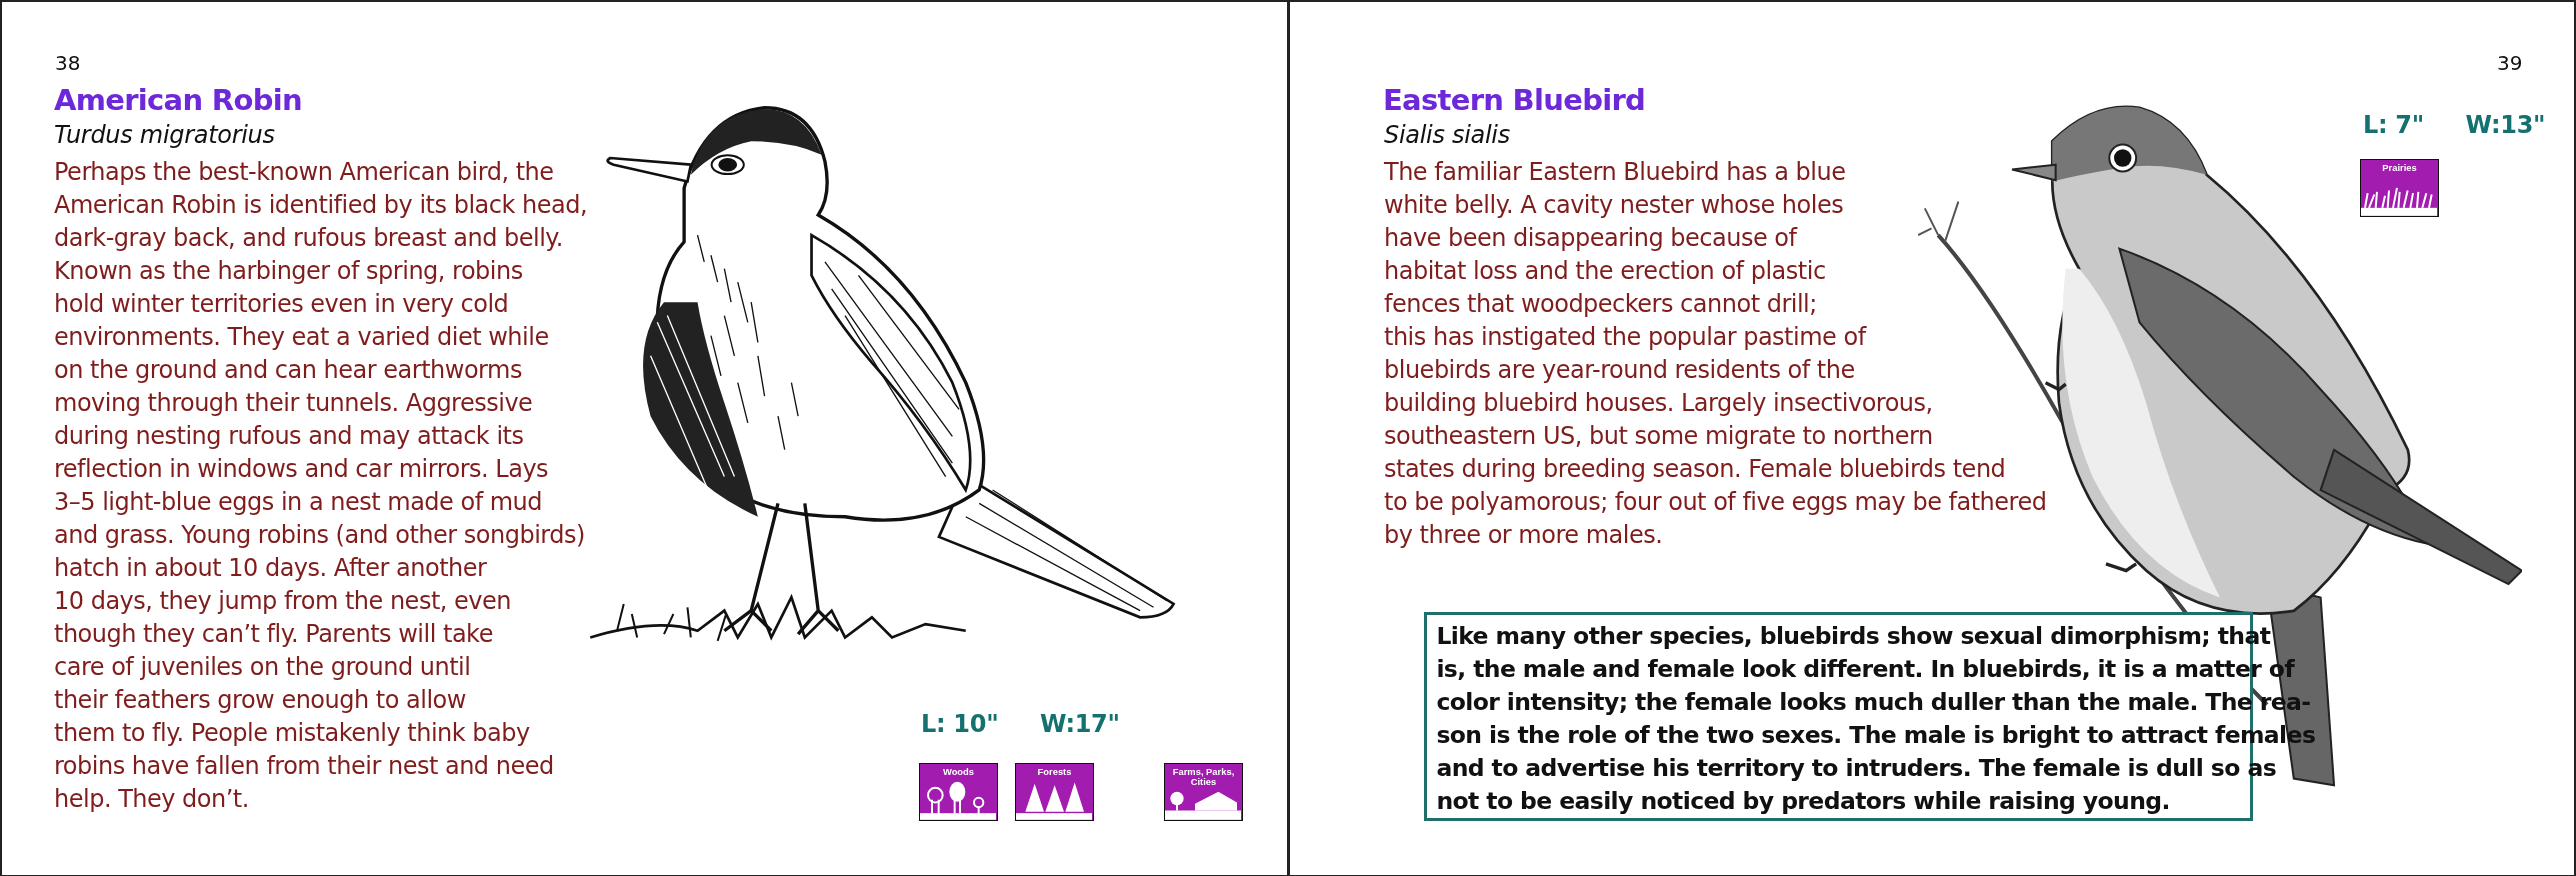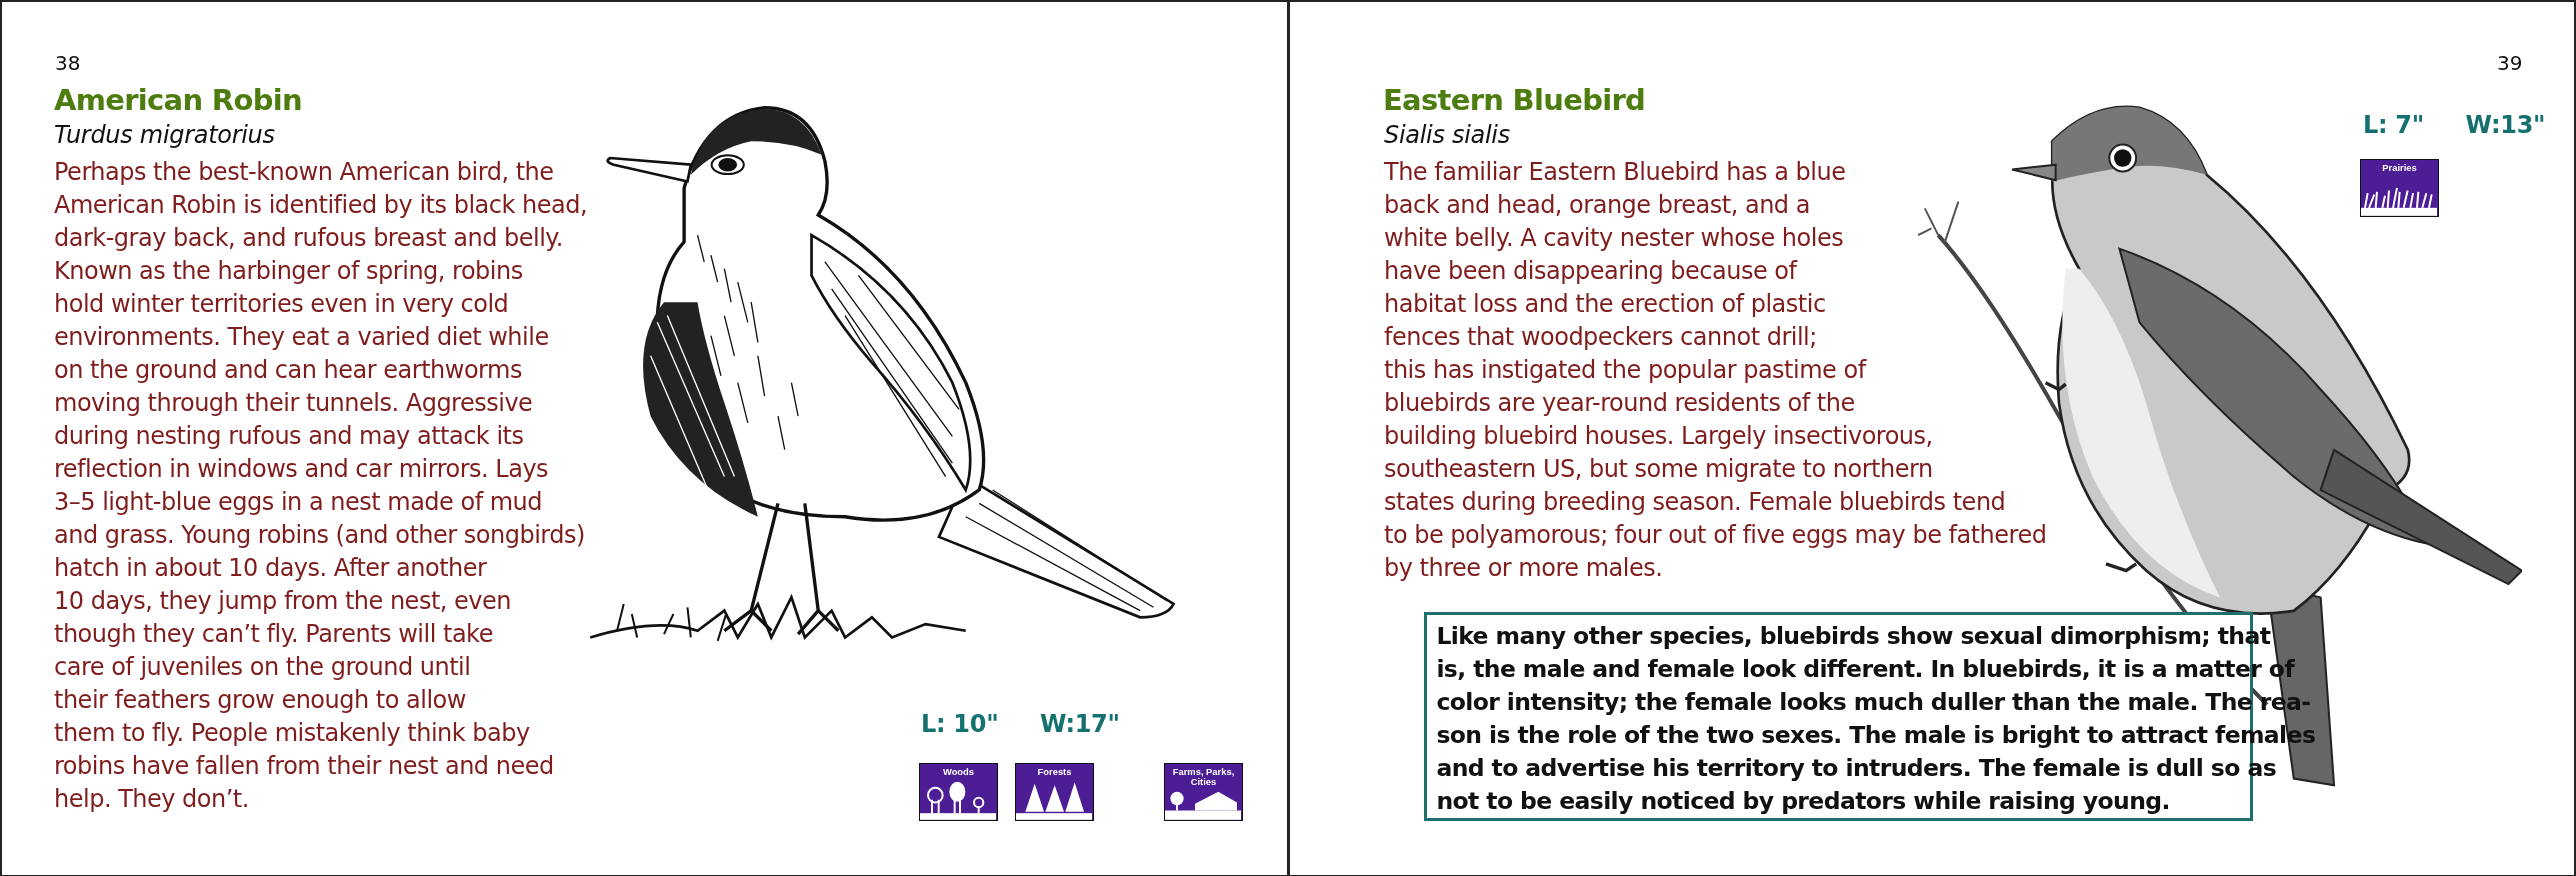--- a/index.html
+++ b/index.html
@@ -3,27 +3,27 @@
 <meta charset="utf-8">
 <style>
   html, body { margin:0; padding:0; background:#ffffff; }
   body { width:2576px; height:877px; position:relative; overflow:hidden; font-family:"DejaVu Sans", sans-serif; color:#1a1a1a; }
   .frame { position:absolute; left:0; top:0; width:2572px; height:873px; border:2px solid #222; background:#fff; }
   .spine { position:absolute; left:1287px; top:0; width:2.7px; height:877px; background:#222; }
   .page { position:absolute; top:0; height:877px; }
   .page-left { left:0; width:1065px; }
   .page-right { left:1289px; width:1287px; }
   .pnum { position:absolute; font-size:20px; color:#111; }
-  .title { position:absolute; font-size:29px; font-weight:bold; color:#4d7c0f; letter-spacing:-0.7px; white-space:nowrap; }
+  .title { position:absolute; font-size:29px; font-weight:bold; color:#6d28d9; letter-spacing:-0.7px; white-space:nowrap; }
   .sci { position:absolute; font-size:24px; font-style:italic; color:#111; white-space:nowrap; letter-spacing:-0.3px; }
   .body { position:absolute; font-size:24px; line-height:33px; color:#7f1d1d; letter-spacing:-0.5px; }
   .body .ln { display:block; white-space:nowrap; }
   .size { position:absolute; font-size:24px; font-weight:bold; color:#14716f; white-space:nowrap; letter-spacing:-0.3px; }
   .size span { display:inline-block; }
-  .habitat { position:absolute; width:79px; height:58px; background:#4c1d95; border:1.3px solid #111; box-sizing:border-box; overflow:hidden; }
+  .habitat { position:absolute; width:79px; height:58px; background:#a21caf; border:1.3px solid #111; box-sizing:border-box; overflow:hidden; }
   .habitat .hlabel { position:absolute; left:0; right:0; top:2.7px; text-align:center; color:#fff; font-size:9.4px; font-weight:bold; line-height:10px; font-family:"Liberation Sans", sans-serif; }
   .habitat svg { position:absolute; left:0; bottom:0; }
   .callout { position:absolute; border:3.4px solid #1f6f6c; box-sizing:border-box; background:#fff; padding:5.4px 9.4px;margin-left:40px; }
   .callout .ln { display:block; white-space:nowrap; font-size:23.5px; line-height:33px; font-weight:bold; color:#111; letter-spacing:-0.6px; }
   .illus { position:absolute; }
 </style>
 </head>
 <body>
 
 <div class="frame"></div>
@@ -125,21 +125,20 @@
     </svg>
   </div>
 </div>
 
 <div class="page page-right">
   <div class="pnum" style="left:1208px; top:51px;">39</div>
   <div class="title" style="left:94px; top:83px;">Eastern Bluebird</div>
   <div class="sci" style="left:95px; top:121px;">Sialis sialis</div>
   <div class="body" style="left:95px; top:156px;">
     <span class="ln">The familiar Eastern Bluebird has a blue</span>
-    <span class="ln">back and head, orange breast, and a</span>
     <span class="ln">white belly. A cavity nester whose holes</span>
     <span class="ln">have been disappearing because of</span>
     <span class="ln">habitat loss and the erection of plastic</span>
     <span class="ln">fences that woodpeckers cannot drill;</span>
     <span class="ln">this has instigated the popular pastime of</span>
     <span class="ln">bluebirds are year-round residents of the</span>
     <span class="ln">building bluebird houses. Largely insectivorous,</span>
     <span class="ln">southeastern US, but some migrate to northern</span>
     <span class="ln">states during breeding season. Female bluebirds tend</span>
     <span class="ln">to be polyamorous; four out of five eggs may be fathered</span>

